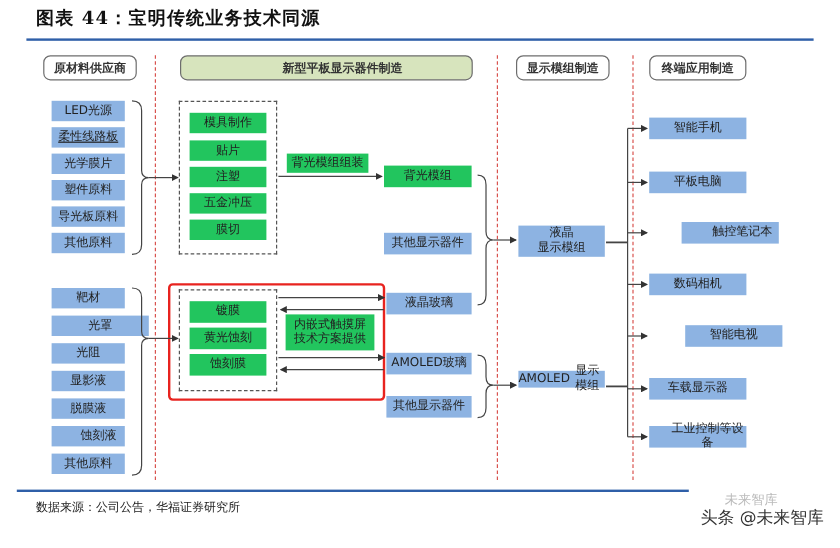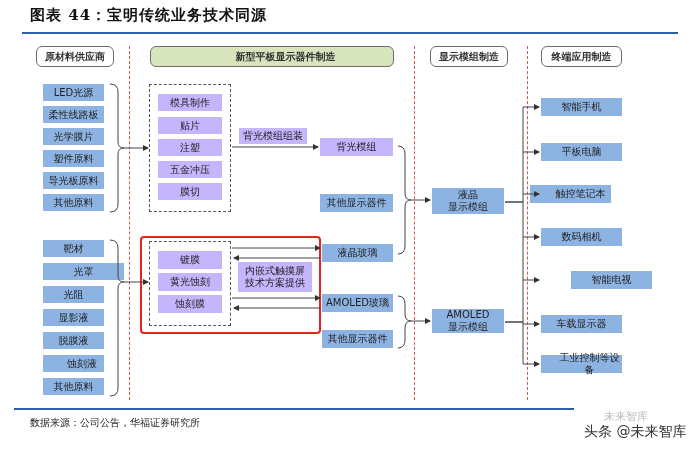--- a/index.html
+++ b/index.html
@@ -6,21 +6,21 @@
   body { width:700px; height:457px; position:relative; overflow:hidden;
          font-family:"DejaVu Sans", sans-serif; color:#222; }
   .abs { position:absolute; }
   .title { left:30px; top:6px; font-family:"DejaVu Serif", serif; font-weight:bold; font-size:15px; color:#111; letter-spacing:1px; }
   .rule { height:2px; background:#2f5fa8; }
   .hdr { border:1.5px solid #6d6d6d; border-radius:6px; background:#fff; font-size:10px; font-weight:bold;
          display:flex; align-items:center; justify-content:center; color:#333; box-sizing:border-box; }
   .hdr.green { background:#d7e4bd; }
   .blue { background:#8db3e2; font-size:10px; display:flex; align-items:center; justify-content:center; text-align:center;
           color:#222; box-sizing:border-box; line-height:12px; }
-  .yellow { background:#c4b5fd; font-size:10px; display:flex; align-items:center; justify-content:center; text-align:left;
+  .yellow { background:#22c55e; font-size:10px; display:flex; align-items:center; justify-content:center; text-align:left;
             color:#222; box-sizing:border-box; line-height:12px; }
   .vdash { width:0; border-left:1.5px dashed #d9534f; }
   .dashbox { border:1.5px dashed #555; box-sizing:border-box; }
   .redbox { border:2.5px solid #e8231f; border-radius:4px; box-sizing:border-box; }
   svg.lines { position:absolute; left:0; top:0; }
   .source { left:30px; top:416px; font-family:"DejaVu Serif", serif; font-size:10px; color:#222; }
   .watermark { left:584px; top:423px; font-size:14px; color:#333; }
   .wm-faint { left:604px; top:409px; font-size:11px; color:#bbb; }
 </style>
 </head>
@@ -32,21 +32,21 @@
 <div class="abs hdr" style="left:36px; top:46px; width:78px; height:21px;">原材料供应商</div>
 <div class="abs hdr green" style="left:150px; top:46px; width:244px; height:21px;padding-left:27px;">新型平板显示器件制造</div>
 <div class="abs hdr" style="left:430px; top:46px; width:78px; height:21px;">显示模组制造</div>
 <div class="abs hdr" style="left:541px; top:46px; width:81px; height:21px;">终端应用制造</div>
 
 <div class="abs vdash" style="left:129px; top:46px; height:354px;"></div>
 <div class="abs vdash" style="left:414px; top:46px; height:354px;"></div>
 <div class="abs vdash" style="left:527px; top:46px; height:354px;"></div>
 
 <div class="abs blue" style="left:43px; top:84px; width:61px; height:17px;">LED光源</div>
-<div class="abs blue" style="left:43px; top:106px; width:61px; height:17px;">柔性线路板</div>
+<div class="abs blue" style="left:43px; top:106px; width:61px; height:17px;text-decoration:underline;">柔性线路板</div>
 <div class="abs blue" style="left:43px; top:128px; width:61px; height:17px;">光学膜片</div>
 <div class="abs blue" style="left:43px; top:150px; width:61px; height:17px;">塑件原料</div>
 <div class="abs blue" style="left:43px; top:172px; width:61px; height:17px;">导光板原料</div>
 <div class="abs blue" style="left:43px; top:194px; width:61px; height:17px;">其他原料</div>
 
 <div class="abs blue" style="left:43px; top:240px; width:61px; height:17px;">靶材</div>
 <div class="abs blue" style="left:43px; top:263px; width:81px; height:17px;">光罩</div>
 <div class="abs blue" style="left:43px; top:286px; width:61px; height:17px;">光阻</div>
 <div class="abs blue" style="left:43px; top:309px; width:61px; height:17px;">显影液</div>
 <div class="abs blue" style="left:43px; top:332px; width:61px; height:17px;">脱膜液</div>
@@ -76,28 +76,28 @@
 </div>
 
 <div class="abs blue" style="left:322px; top:244px; width:71px; height:18px;">液晶玻璃</div>
 <div class="abs blue" style="left:322px; top:294px; width:71px; height:18px;">AMOLED玻璃</div>
 <div class="abs blue" style="left:322px; top:330px; width:71px; height:18px;">其他显示器件</div>
 
 <div class="abs blue" style="left:432px; top:188px; width:72px; height:26px; flex-direction:column;">
   <span>液晶</span>
   <span>显示模组</span>
 </div>
-<div class="abs blue" style="left:432px; top:309px; width:72px; height:24px; flex-direction:column;">
+<div class="abs blue" style="left:432px; top:309px; width:72px; height:14px; flex-direction:row;">
   <span>AMOLED</span>
   <span>显示模组</span>
 </div>
 
 <div class="abs blue" style="left:541px; top:98px; width:81px; height:18px;">智能手机</div>
 <div class="abs blue" style="left:541px; top:143px; width:81px; height:18px;">平板电脑</div>
-<div class="abs blue" style="left:530px; top:185px; width:81px; height:18px;padding-left:20px;">触控笔记本</div>
+<div class="abs blue" style="left:568px; top:185px; width:81px; height:18px;padding-left:20px;">触控笔记本</div>
 <div class="abs blue" style="left:541px; top:228px; width:81px; height:18px;">数码相机</div>
 <div class="abs blue" style="left:541px; top:271px; width:81px; height:18px;margin-left:30px;">智能电视</div>
 <div class="abs blue" style="left:541px; top:315px; width:81px; height:18px;">车载显示器</div>
 <div class="abs blue" style="left:541px; top:355px; width:81px; height:18px;padding-left:16px;">工业控制等设备</div>
 
 <svg class="lines" width="700" height="457">
   <defs>
     <marker id="ah" markerWidth="6" markerHeight="6" refX="5" refY="3" orient="auto">
       <path d="M0,0 L6,3 L0,6 z" fill="#333"></path>
     </marker>

